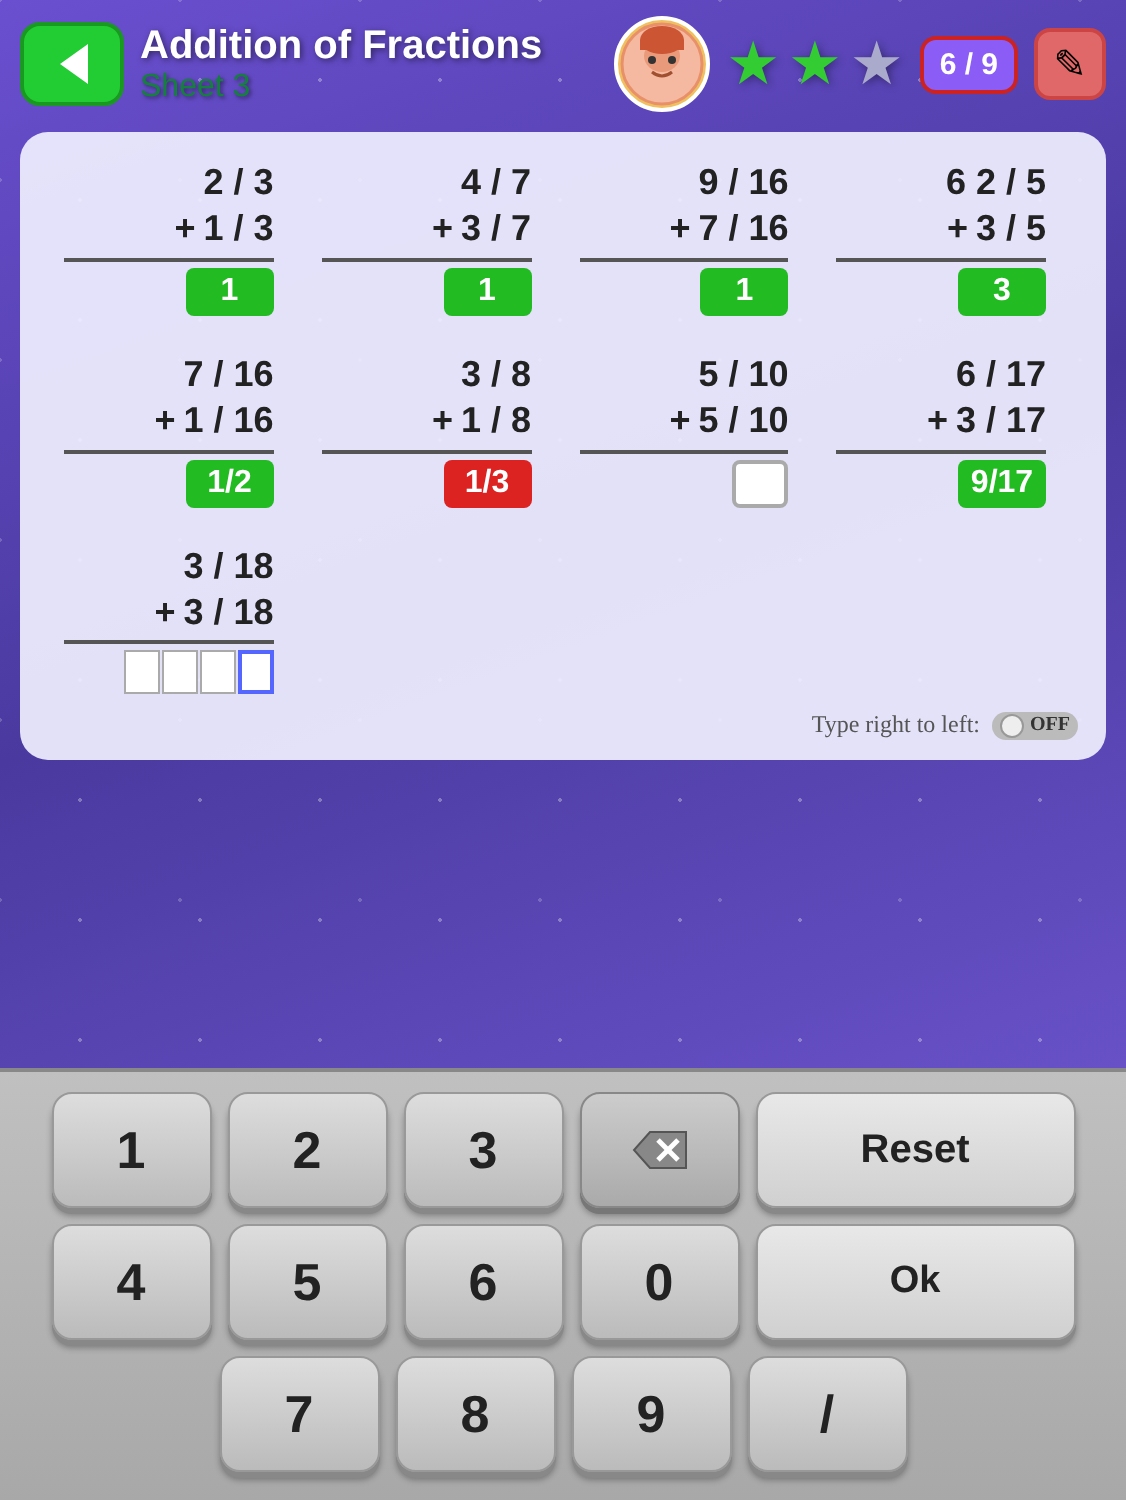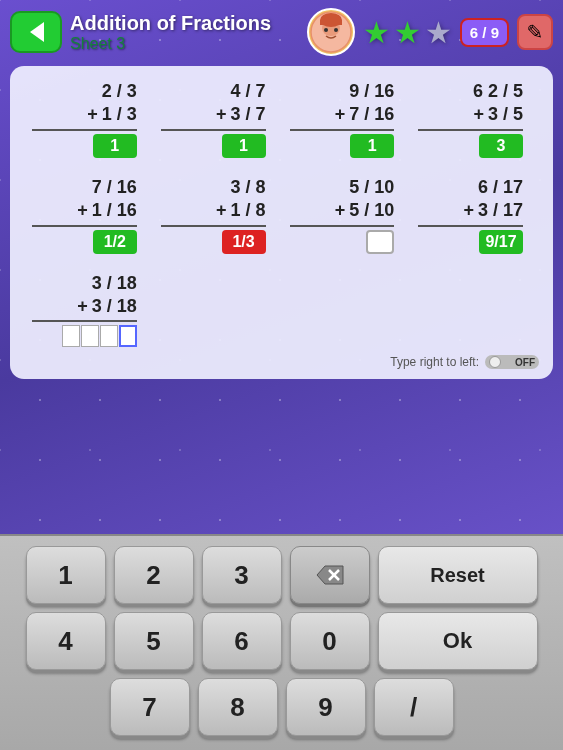--- a/index.html
+++ b/index.html
@@ -204,31 +204,32 @@
 
     .type-right {
       text-align: right;
       font-size: 12px;
       color: #555;
       margin-top: 4px;
       display: flex;
       align-items: center;
       justify-content: flex-end;
       gap: 6px;
+      font-family: Liberation Serif, serif;
     }
     .toggle-off {
       display: inline-flex;
       align-items: center;
       background: #bbb;
       border-radius: 10px;
       padding: 1px 4px;
       font-size: 10px;
       color: #333;
       font-weight: bold;
-      gap: 14px;
+      gap: 3px;
     }
     .toggle-circle {
       width: 12px;
       height: 12px;
       border-radius: 50%;
       background: #eee;
       border: 1px solid #999;
     }
 
     
@@ -281,21 +282,21 @@
       color: #222;
       font-size: 20px;
       box-shadow: 0 3px 0 #888, 0 4px 3px rgba(0,0,0,0.3);
       border: 1px solid #999;
       flex: 2;
       max-width: 160px;
     }
     .key-ok {
       background: linear-gradient(180deg, #e8e8e8 0%, #d0d0d0 100%);
       color: #222;
-      font-size: 22px;
+      font-size: 19px;
       box-shadow: 0 3px 0 #888, 0 4px 3px rgba(0,0,0,0.3);
       border: 1px solid #999;
       flex: 2;
       max-width: 160px;
     }
     .key-submit {
       background: linear-gradient(180deg, #e8e8e8 0%, #d0d0d0 100%);
       color: #222;
       font-size: 22px;
       box-shadow: 0 3px 0 #888, 0 4px 3px rgba(0,0,0,0.3);

